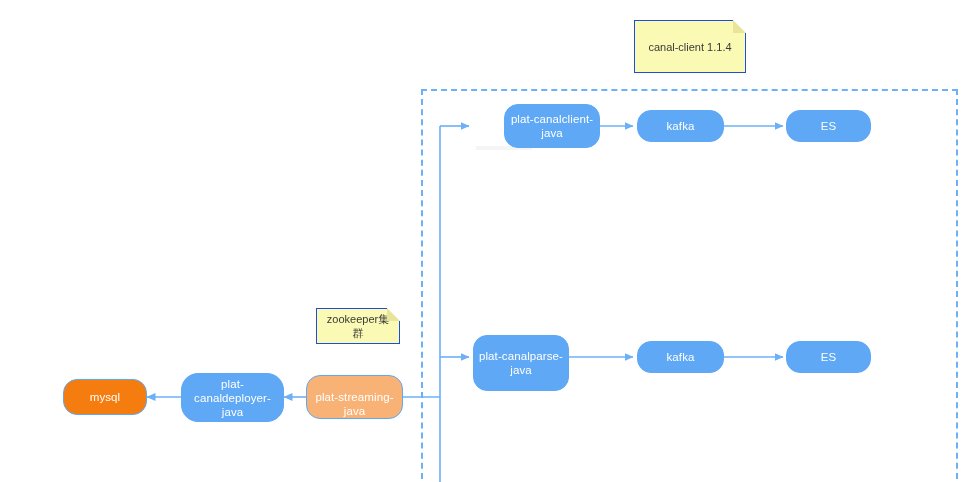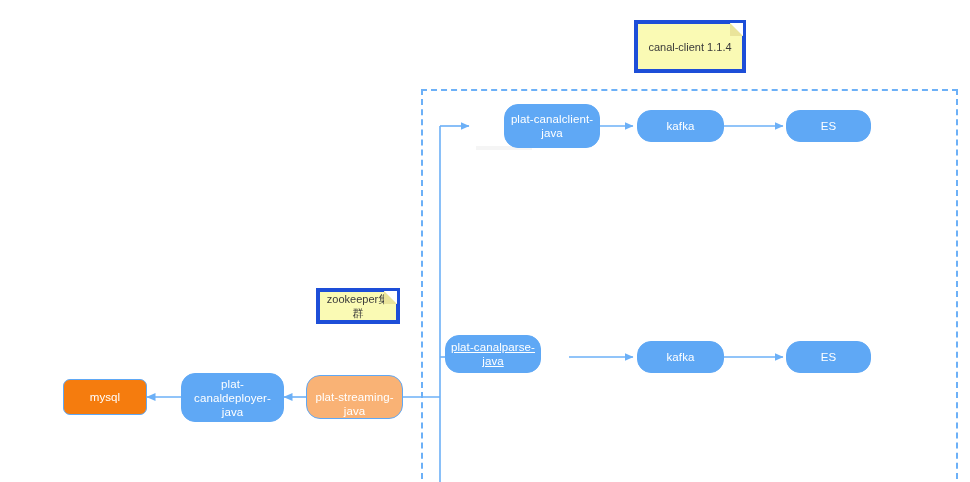--- a/index.html
+++ b/index.html
@@ -46,21 +46,21 @@
   .node.blue   { background: #5FA8F5; }
   .node.orange { background: #F57C0E; }
   .node.lightorange { background: #F9B275; }
   .node .label { padding: 0 4px; display: block; }
 
   
   .note {
     position: absolute;
     box-sizing: border-box;
     background: #FAFAB4;
-    border: 4px solid #1d4ed8;
+    border: 1px solid #1d4ed8;
     display: flex;
     align-items: center;
     justify-content: center;
     text-align: center;
     color: #3a3a3a;
     font-size: 11px;
     line-height: 14px;
     z-index: 3;
   }
   .note .label { padding: 0 6px; display: block; }
@@ -148,51 +148,51 @@
 
   <div class="ghost" style="left:476px; top:146px; width:56px; height:4px;"></div>
 
   <div class="note" style="left:634px; top:20px; width:112px; height:53px;">
     <span class="label">canal-client 1.1.4</span>
     <span class="fold"></span>
     <span class="fold-edge"></span>
   </div>
 
 
-  <div class="note" style="left:316px; top:288px; width:84px; height:36px;">
+  <div class="note" style="left:316px; top:308px; width:84px; height:36px;">
     <span class="label">zookeeper集群</span>
     <span class="fold"></span>
     <span class="fold-edge"></span>
   </div>
 
-  <div class="node orange" style="left:63px; top:379px; width:84px; height:36px;border-radius:7px;">
+  <div class="node orange" style="left:63px; top:379px; width:84px; height:36px;">
     <span class="label">mysql</span>
   </div>
 
-  <div class="node blue" style="left:181px; top:373px; width:103px; height:49px;">
+  <div class="node blue" style="left:181px; top:373px; width:103px; height:49px;border-radius:17px;">
     <span class="label">plat-canaldeployer-java</span>
   </div>
 
   <div class="node lightorange" style="left:306px; top:375px; width:97px; height:44px;align-items:flex-end;">
     <span class="label">plat-streaming-java</span>
   </div>
 
   <div class="node blue" style="left:473px; top:104px; width:96px; height:44px;margin-left:31px;">
     <span class="label">plat-canalclient-java</span>
   </div>
 
   <div class="node blue" style="left:637px; top:110px; width:87px; height:32px;">
     <span class="label">kafka</span>
   </div>
 
   <div class="node blue" style="left:786px; top:110px; width:85px; height:32px;">
     <span class="label">ES</span>
   </div>
 
-  <div class="node blue" style="left:445px; top:335px; width:96px; height:38px;text-decoration:underline;">
+  <div class="node blue" style="left:473px; top:335px; width:96px; height:56px;">
     <span class="label">plat-canalparse-java</span>
   </div>
 
   <div class="node blue" style="left:637px; top:341px; width:87px; height:32px;">
     <span class="label">kafka</span>
   </div>
 
   <div class="node blue" style="left:786px; top:341px; width:85px; height:32px;">
     <span class="label">ES</span>
   </div>

